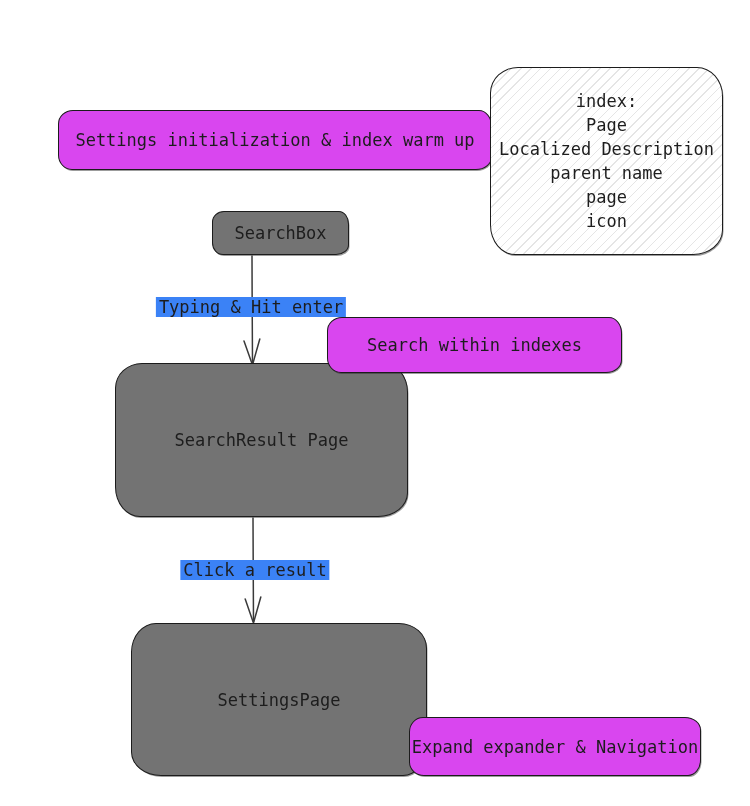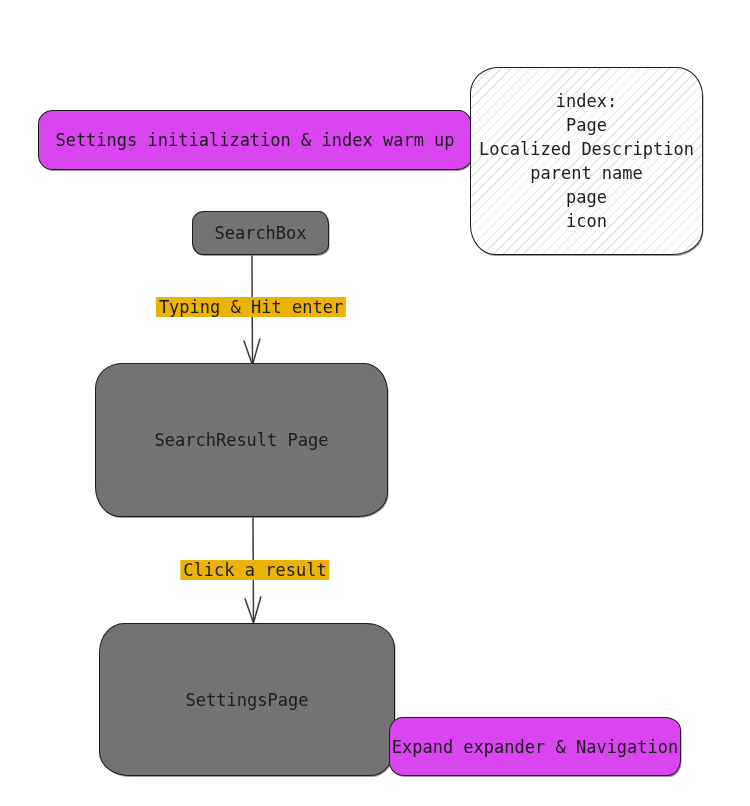--- a/index.html
+++ b/index.html
@@ -13,20 +13,21 @@
     font-size:17px;
   }
   .node{
     position:absolute;
     display:flex;align-items:center;justify-content:center;
     text-align:left;
     border:1.6px solid #1c1c1c;
     box-sizing:border-box;
     box-shadow:1px 1.5px 0 -0.5px rgba(35,35,35,.45);
     white-space:nowrap;
+    margin-left:20px;
   }
   .yellow{background:#737373;}
   .gray{background:#d946ef;}
   .hatch{
     background-color:#ffffff;
     background-image:repeating-linear-gradient(135deg,
       rgba(0,0,0,0.10) 0px, rgba(0,0,0,0.10) 1px,
       transparent 1px, transparent 7px);
   }
   
@@ -34,31 +35,31 @@
     border-radius:15px 13px 16px 14px / 14px 16px 13px 15px;z-index:2;}
   .n-index-note{left:470px;top:67px;width:233px;height:188px;
     border-radius:28px 26px 30px 25px / 26px 29px 25px 30px;z-index:3;
     flex-direction:column;justify-content:center;}
   .n-search-box{left:192px;top:211px;width:137px;height:44px;
     border-radius:12px 10px 13px 11px / 11px 13px 10px 12px;z-index:2;}
   .n-search-within{left:307px;top:317px;width:295px;height:56px;
     border-radius:15px 13px 16px 14px / 14px 16px 13px 15px;z-index:4;}
   .n-search-result{left:95px;top:363px;width:293px;height:154px;
     border-radius:27px 24px 30px 25px / 25px 29px 24px 30px;z-index:2;}
-  .n-settings-page{left:99px;top:623px;width:296px;height:153px;
+  .n-settings-page{left:111px;top:623px;width:296px;height:153px;
     border-radius:25px 28px 24px 30px / 29px 25px 30px 24px;z-index:2;}
   .n-expand-nav{left:389px;top:717px;width:292px;height:59px;
     border-radius:14px 16px 13px 15px / 15px 13px 16px 14px;z-index:4;}
 
   .note-line{height:24px;line-height:24px;}
 
   .edge-label{
     position:absolute;
     transform:translate(-50%,-50%);
-    background:#eab308;
+    background:#3b82f6;
     padding:0 3px;
     z-index:3;
     white-space:nowrap;
   }
   .el-typing{left:251px;top:307px;}
   .el-click{left:255px;top:570px;}
 
   .arrow-layer{position:absolute;left:0;top:0;z-index:1;pointer-events:none;}
 </style>
 </head>
@@ -89,20 +90,23 @@
     <div class="note-line">page</div>
     <div class="note-line">icon</div>
   </div>
 
   <div class="node yellow n-search-box">
     <span>SearchBox</span>
   </div>
 
   <div class="edge-label el-typing">Typing &amp; Hit enter</div>
 
+  <div class="node gray n-search-within">
+    <span>Search within indexes</span>
+  </div>
 
   <div class="node yellow n-search-result">
     <span>SearchResult Page</span>
   </div>
 
   <div class="edge-label el-click">Click a result</div>
 
   <div class="node yellow n-settings-page">
     <span>SettingsPage</span>
   </div>

